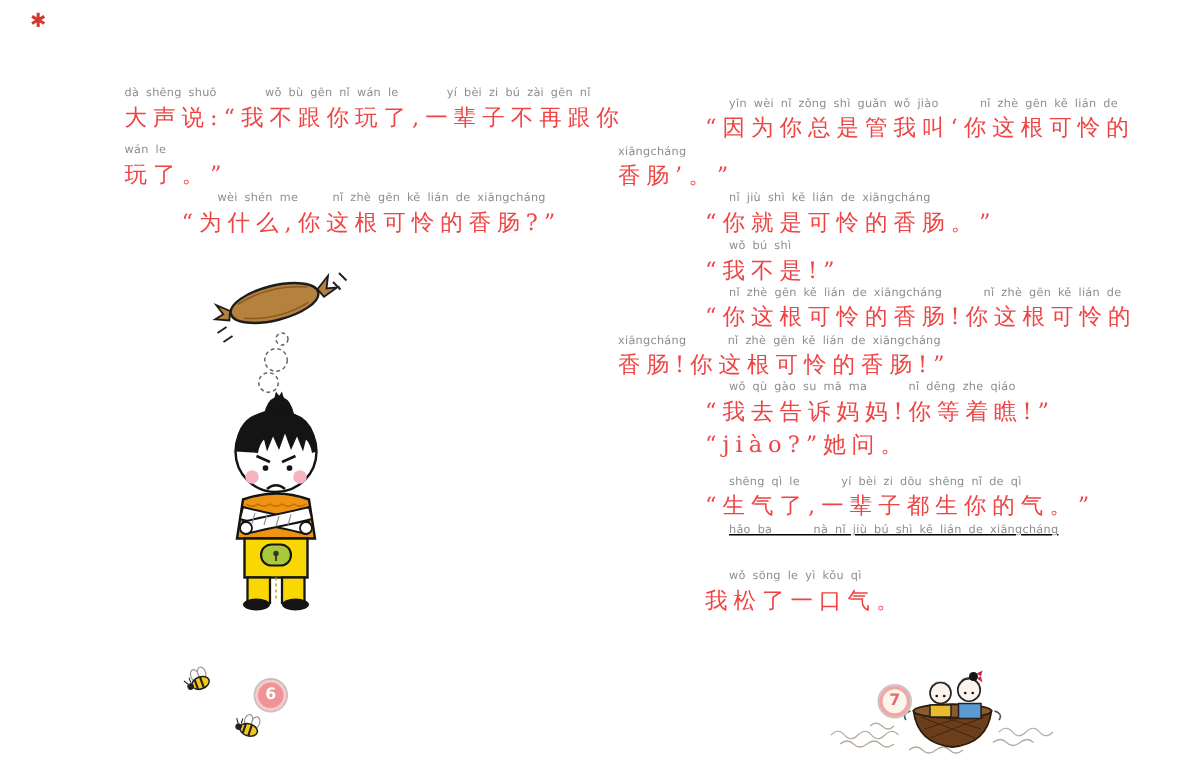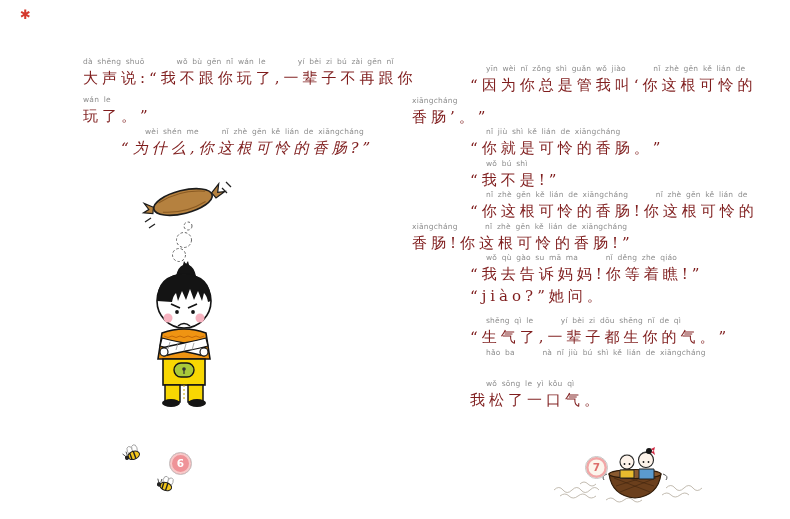--- a/index.html
+++ b/index.html
@@ -17,33 +17,33 @@
   .pair { position:absolute; }
   .left-col  .pair { left:43px;  width:370px;margin-left:40px; }
   .right-col .pair { left:412px; width:375px; }
 
   .py {
     font-family:"DejaVu Sans", sans-serif;
     font-size:7.5px; line-height:10px; color:#8e8e8e;
     white-space:pre; letter-spacing:0.2px; word-spacing:2px;
   }
   .cn {
-    font-size:15px; line-height:20px; color:#7f1d1d;
+    font-size:15px; line-height:20px; color:#ef4444;
     letter-spacing:4px; white-space:pre; margin-top:1px;
   }
   .left-col  .ind .py { padding-left:62px; }
-  .left-col  .ind .cn { padding-left:38px;font-style:italic; }
+  .left-col  .ind .cn { padding-left:38px; }
   .right-col .ind .py { padding-left:74px; }
   .right-col .ind .cn { padding-left:58px; }
 
   
   .l0 { top:57px; }  .l1 { top:95px; }  .l2 { top:127px; }
   .r0 { top:64px; }  .r1 { top:96px; }  .r2 { top:127px; } .r3 { top:159px; }
   .r4 { top:190px; } .r5 { top:222px; } .r6 { top:253px; } .r7 { top:285px; }
-  .r8 { top:316px; } .r9 { top:348px; } .r10 { top:379px; }
+  .r8 { top:316px; } .r9 { top:348px;text-decoration:underline; } .r10 { top:379px; }
 
   .badge {
     position:absolute; width:21px; height:21px; border-radius:50%;
     border:1.5px solid #c4c4c4; text-align:center; line-height:21px;
     font-family:"DejaVu Sans", sans-serif; font-size:10.5px; font-weight:bold;
   }
   .badge-6 { left:169px; top:452px; background:#ef9398;
              box-shadow: inset 0 0 0 2px #f8c9c9; color:#ffffff; }
   .badge-7 { left:585px; top:456px; background:#fcf5ec;
              box-shadow: inset 0 0 0 2.5px #f2a7a7; color:#dd6f6c; }

